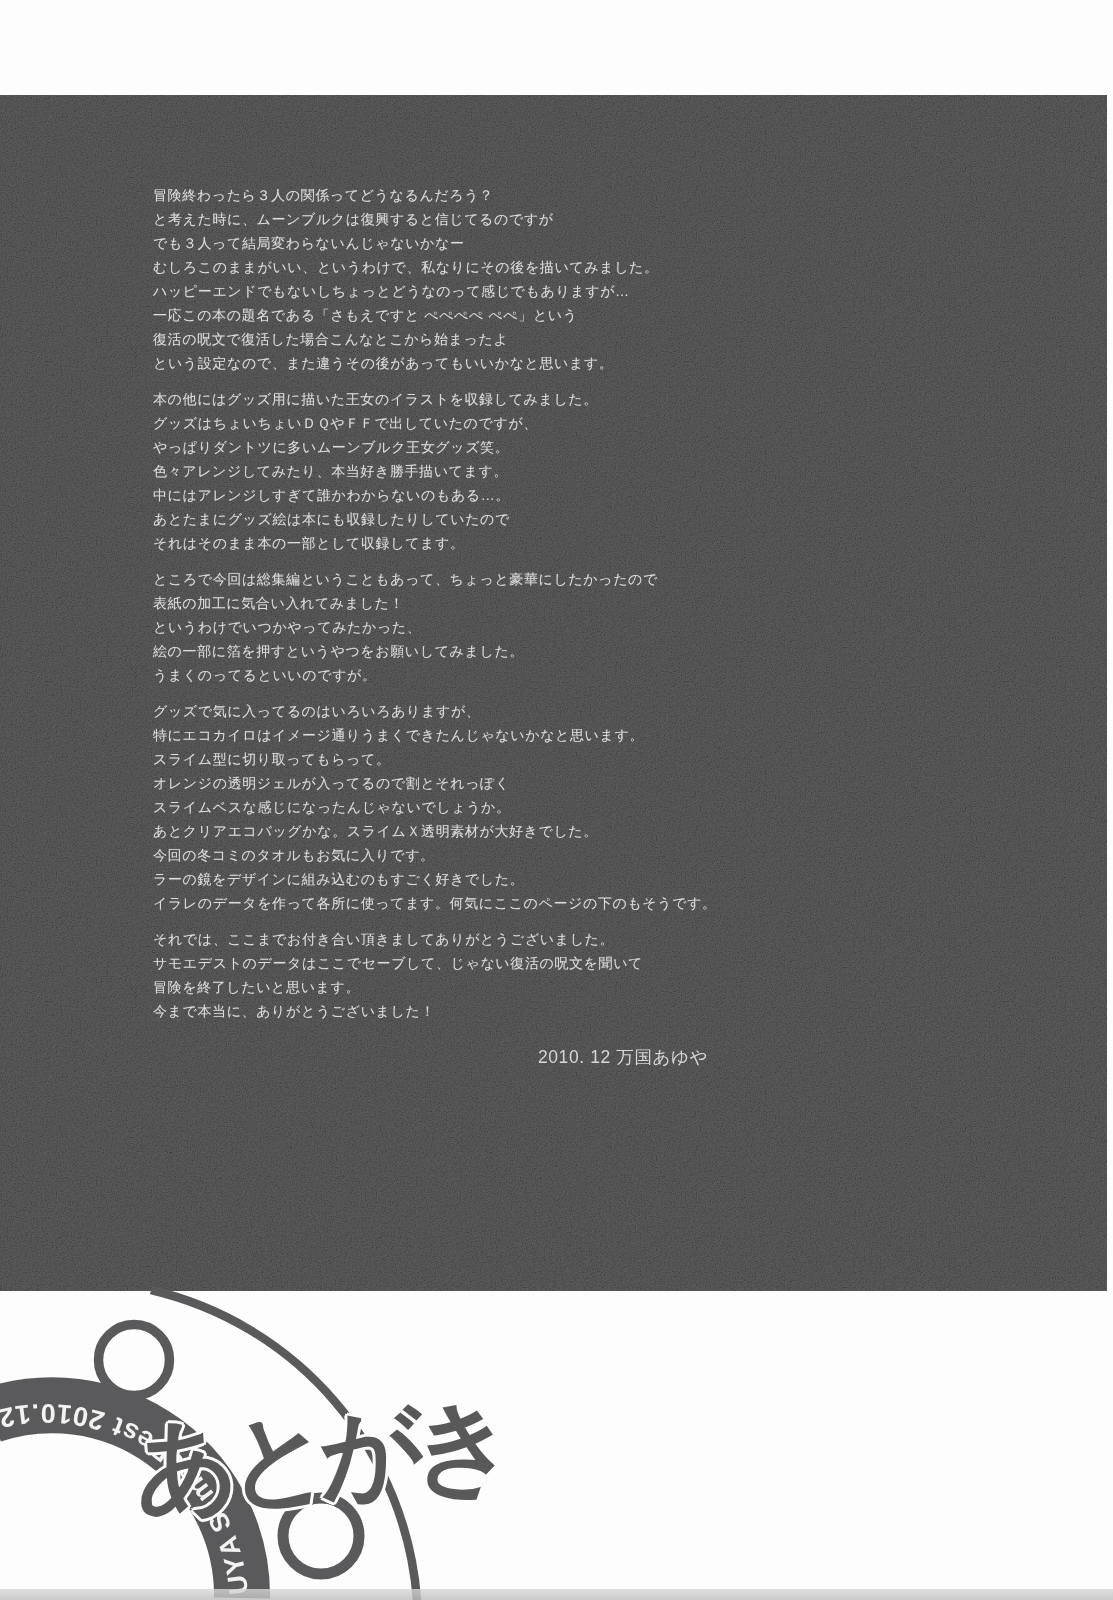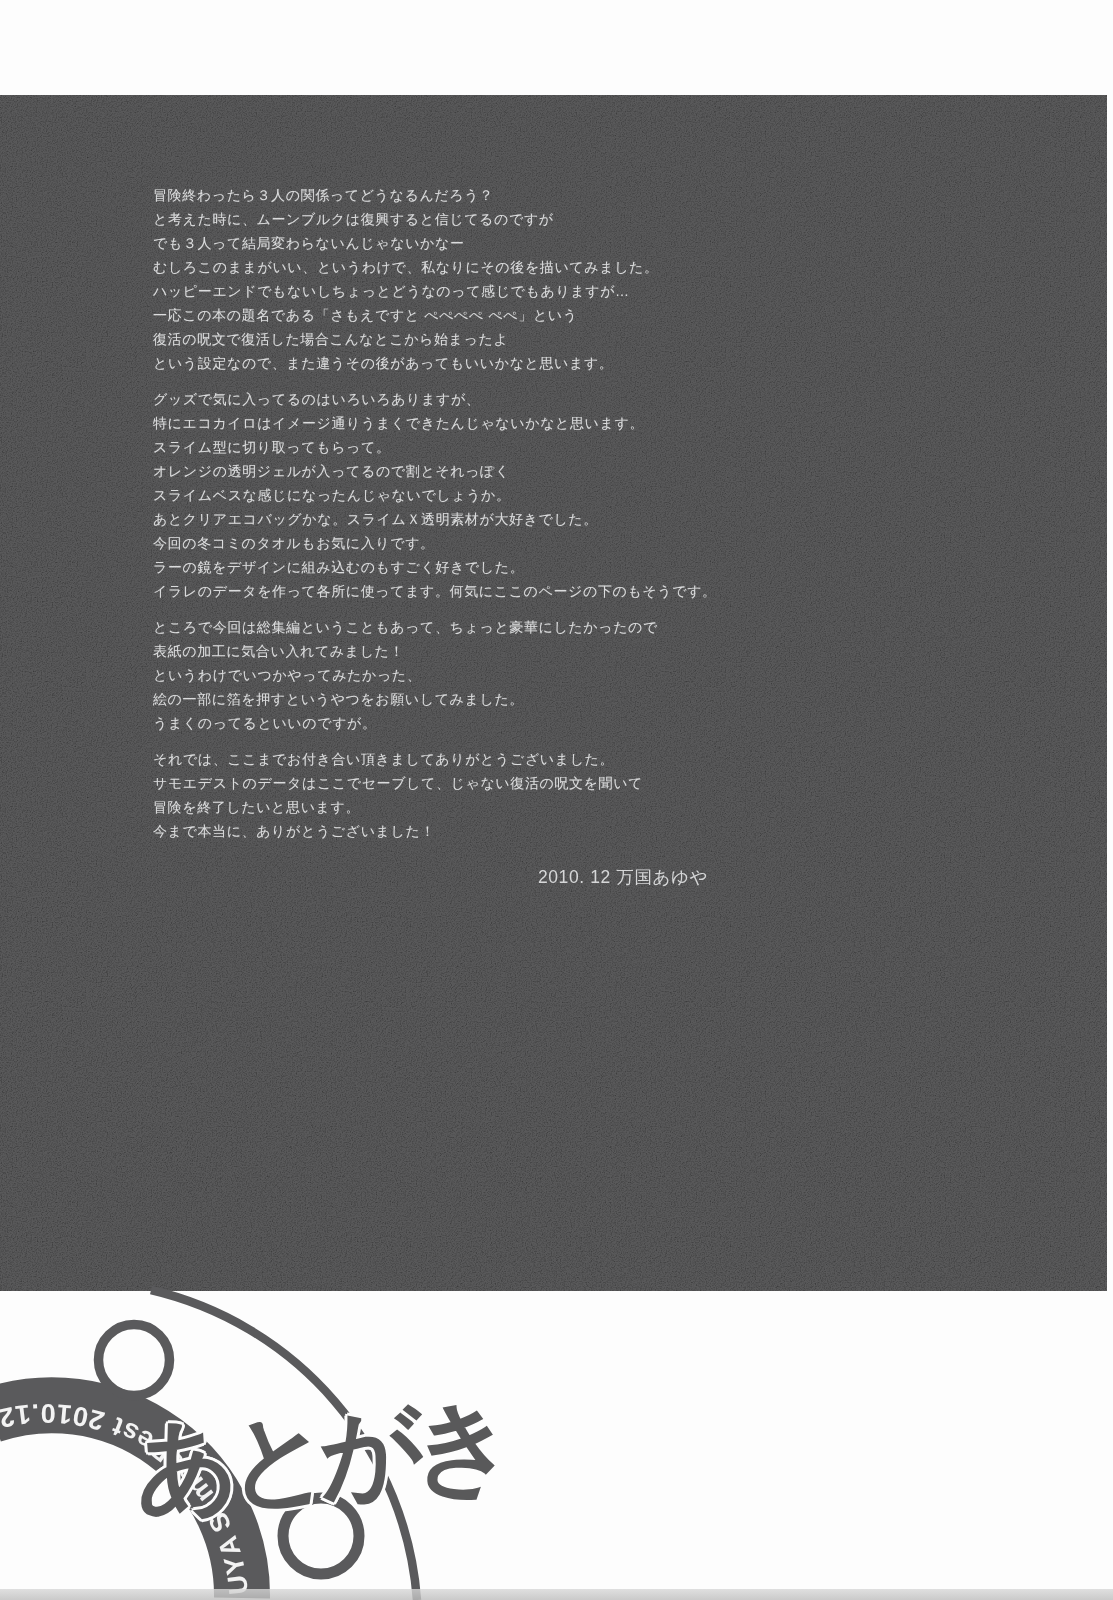--- a/index.html
+++ b/index.html
@@ -99,34 +99,41 @@
 
     <div class="afterword-text">
       <p class="para">冒険終わったら３人の関係ってどうなるんだろう？
 と考えた時に、ムーンブルクは復興すると信じてるのですが
 でも３人って結局変わらないんじゃないかなー
 むしろこのままがいい、というわけで、私なりにその後を描いてみました。
 ハッピーエンドでもないしちょっとどうなのって感じでもありますが…
 一応この本の題名である「さもえですと ぺぺぺぺ ぺぺ」という
 復活の呪文で復活した場合こんなとこから始まったよ
 という設定なので、また違うその後があってもいいかなと思います。</p>
+      <p class="para">本の他にはグッズ用に描いた王女のイラストを収録してみました。
+グッズはちょいちょいＤＱやＦＦで出していたのですが、
+やっぱりダントツに多いムーンブルク王女グッズ笑。
+色々アレンジしてみたり、本当好き勝手描いてます。
+中にはアレンジしすぎて誰かわからないのもある…。
+あとたまにグッズ絵は本にも収録したりしていたので
+それはそのまま本の一部として収録してます。</p>
+      <p class="para">ところで今回は総集編ということもあって、ちょっと豪華にしたかったので
+表紙の加工に気合い入れてみました！
+というわけでいつかやってみたかった、
+絵の一部に箔を押すというやつをお願いしてみました。
+うまくのってるといいのですが。</p>
       <p class="para">グッズで気に入ってるのはいろいろありますが、
 特にエコカイロはイメージ通りうまくできたんじゃないかなと思います。
 スライム型に切り取ってもらって。
 オレンジの透明ジェルが入ってるので割とそれっぽく
 スライムベスな感じになったんじゃないでしょうか。
 あとクリアエコバッグかな。スライムＸ透明素材が大好きでした。
 今回の冬コミのタオルもお気に入りです。
 ラーの鏡をデザインに組み込むのもすごく好きでした。
 イラレのデータを作って各所に使ってます。何気にここのページの下のもそうです。</p>
-      <p class="para">ところで今回は総集編ということもあって、ちょっと豪華にしたかったので
-表紙の加工に気合い入れてみました！
-というわけでいつかやってみたかった、
-絵の一部に箔を押すというやつをお願いしてみました。
-うまくのってるといいのですが。</p>
       <p class="para">それでは、ここまでお付き合い頂きましてありがとうございました。
 サモエデストのデータはここでセーブして、じゃない復活の呪文を聞いて
 冒険を終了したいと思います。
 今まで本当に、ありがとうございました！</p>
       <p class="signature">2010. 12 万国あゆや</p>
     </div>
   </div>
 
   <svg class="stamp-art" viewBox="0 1280 520 320" xmlns="http://www.w3.org/2000/svg">
 

